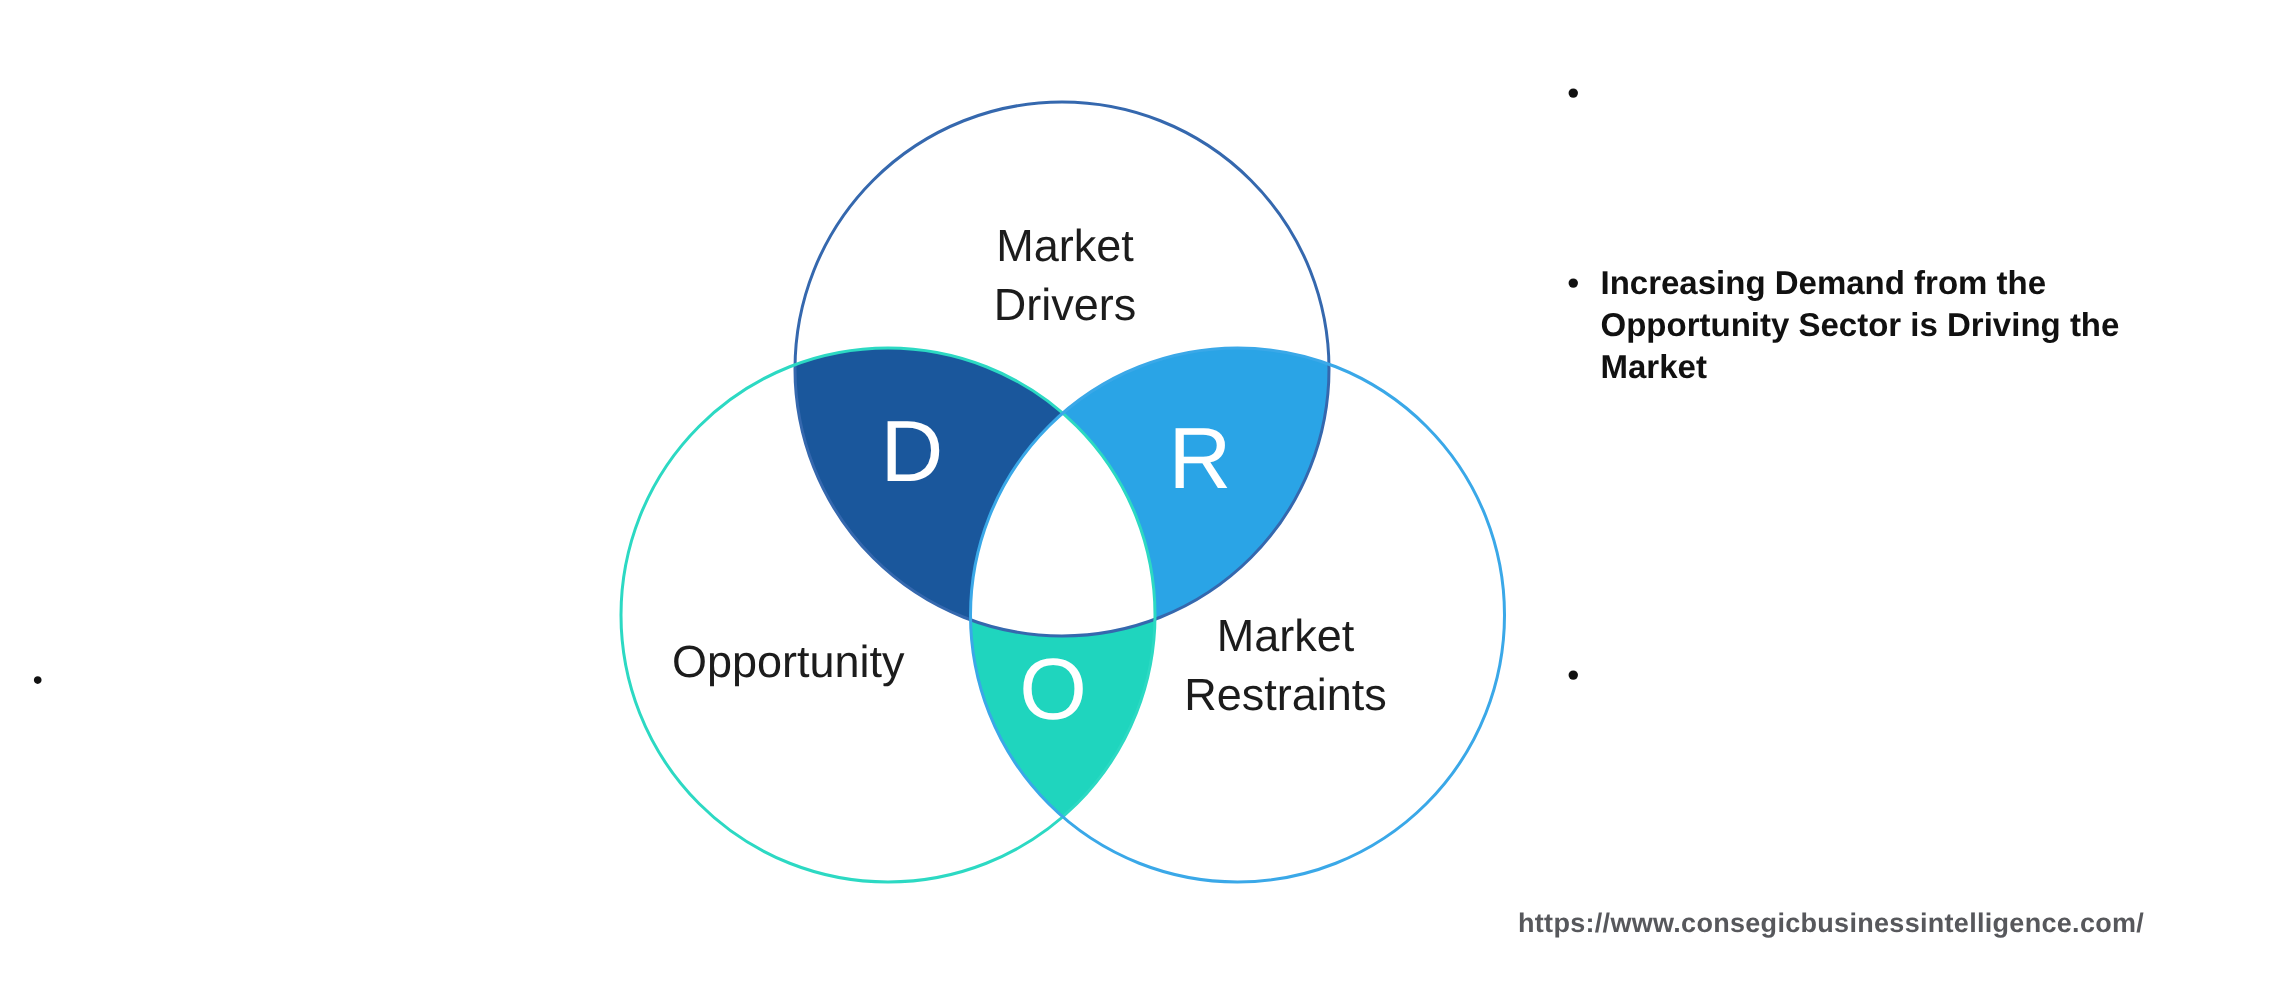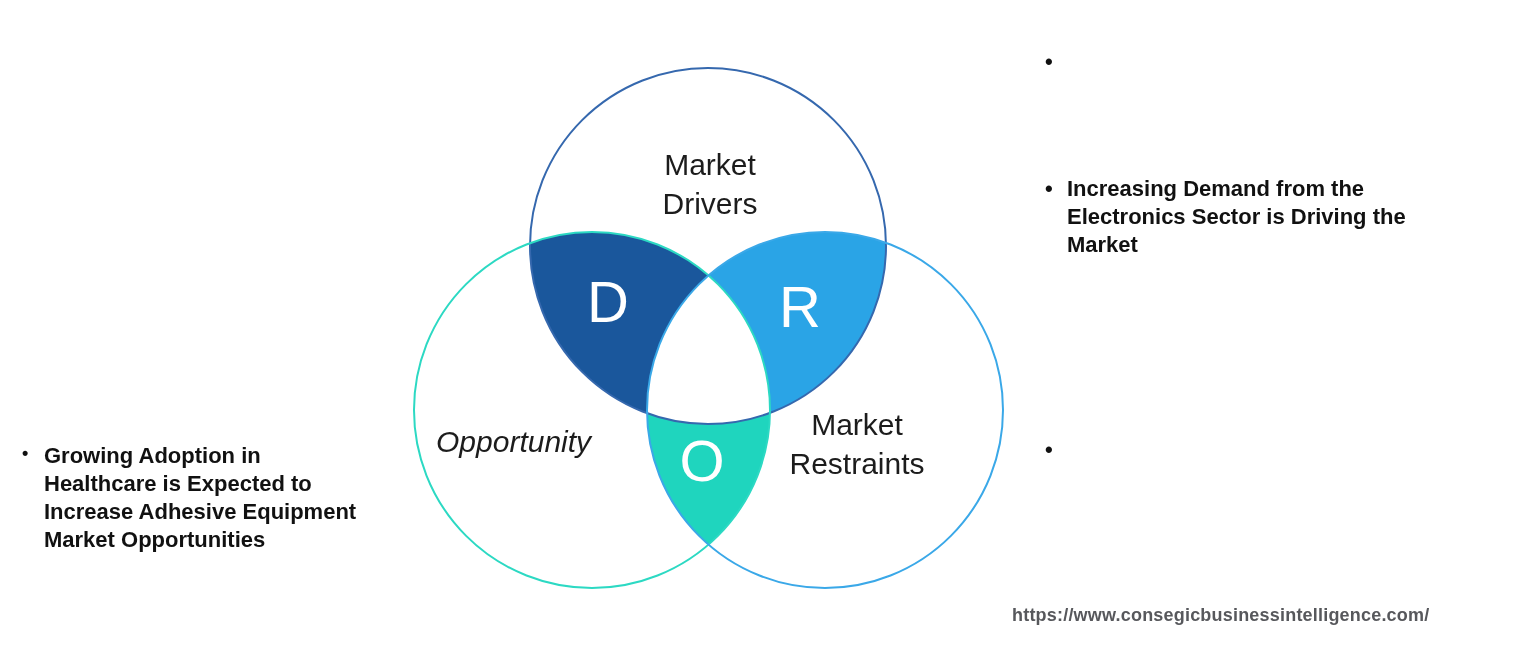--- a/index.html
+++ b/index.html
@@ -19,21 +19,21 @@
   .venn-label {
     position: absolute;
     color: #1c1c1c;
     font-size: 30px;
     line-height: 39px;
     white-space: pre-line;
     text-align: center;
     font-weight: 400;
   }
   .venn-label.drivers    { left: 310px; top: 95px;  transform: translateX(-50%); }
-  .venn-label.opportunity{ left: 36px;  top: 372px; text-align: center; font-style: italic; }
+  .venn-label.opportunity{ left: 48px;  top: 372px; text-align: center; }
   .venn-label.restraints { left: 457px; top: 355px; transform: translateX(-50%); }
 
   .venn-letter {
     position: absolute;
     color: #ffffff;
     font-size: 58px;
     font-weight: 400;
     transform: translate(-50%, -50%);
     letter-spacing: 0;
   }
@@ -121,33 +121,29 @@
     <div class="venn-label restraints">Market
 Restraints</div>
 
     <div class="venn-letter d">D</div>
     <div class="venn-letter r">R</div>
     <div class="venn-letter o">O</div>
   </div>
 
   <div class="note left-1">
     <span class="marker raised">•</span>
-    <span class="note-text">Growing Adoption in
-Healthcare is Expected to
-Increase Adhesive Equipment
-Market Opportunities</span>
   </div>
 
   <div class="note right-1">
     <span class="marker">•</span>
   </div>
   <div class="note right-2">
     <span class="marker">•</span>
     <span class="note-text">Increasing Demand from the
-Electronics Sector is Driving the
+Opportunity Sector is Driving the
 Market</span>
   </div>
 
   <div class="note right-3">
     <span class="marker">•</span>
   </div>
 
   <div class="footer-url">https://www.consegicbusinessintelligence.com/</div>
 
 </div>

